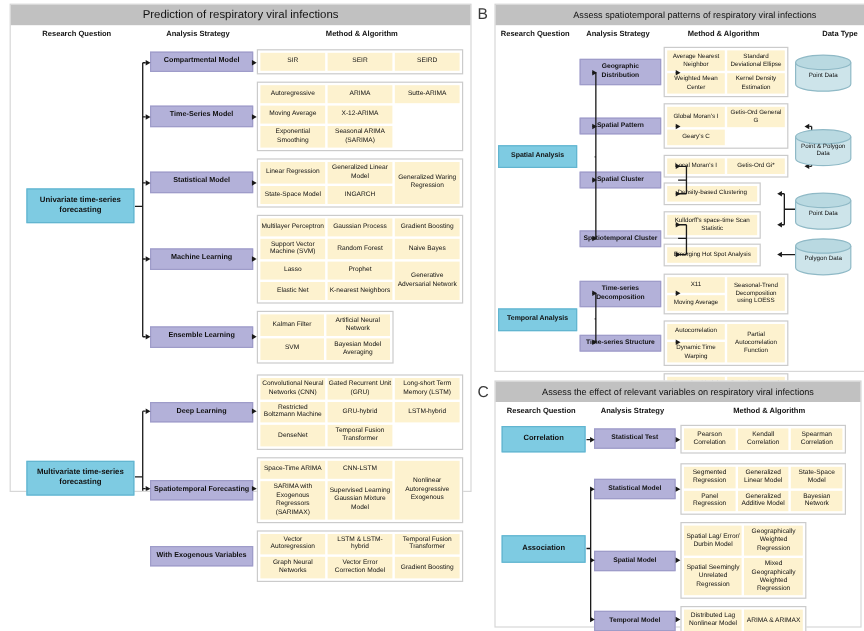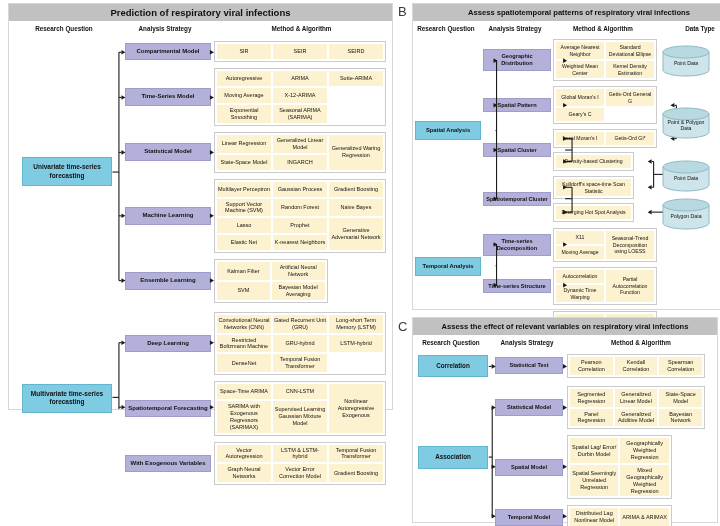--- a/index.html
+++ b/index.html
@@ -5,21 +5,21 @@
   html,body{margin:0;padding:0;}
   body{width:720px;height:526px;background:#fff;position:relative;overflow:hidden;
        font-family:"Liberation Sans",sans-serif;color:#111;}
   .figure{position:absolute;inset:0;}
   .plabel{position:absolute;font-size:13px;color:#3a3a3a;}
   .panel{position:absolute;border:1px solid var(--c-panel-border,#d7d7d7);background:#fff;box-sizing:border-box;}
   .panel-a{left:8px;top:3px;width:385px;height:407px;}
   .panel-b{left:412px;top:3px;width:334px;height:307px;}
   .panel-c{left:412px;top:317px;width:306px;height:206px;}
   .ptitle{height:17px;background:var(--c-header-bar,#c1c1c1);display:flex;align-items:center;justify-content:center;
-          font-weight:bold;color:#111;}
+          font-weight:normal;color:#111;}
   .panel-a .ptitle{font-size:9.5px;}
   .panel-b .ptitle,.panel-c .ptitle{font-size:7.6px;}
   .pheads{display:flex;align-items:center;height:15px;font-weight:bold;font-size:6.3px;}
   .phead{text-align:center;}
   .panel-a .phead:nth-child(1){width:110px}
   .panel-a .phead:nth-child(2){width:92px}
   .panel-a .phead:nth-child(3){flex:1}
   .panel-b .phead:nth-child(1){width:66px}
   .panel-b .phead:nth-child(2){width:72px}
   .panel-b .phead:nth-child(3){width:104px}

